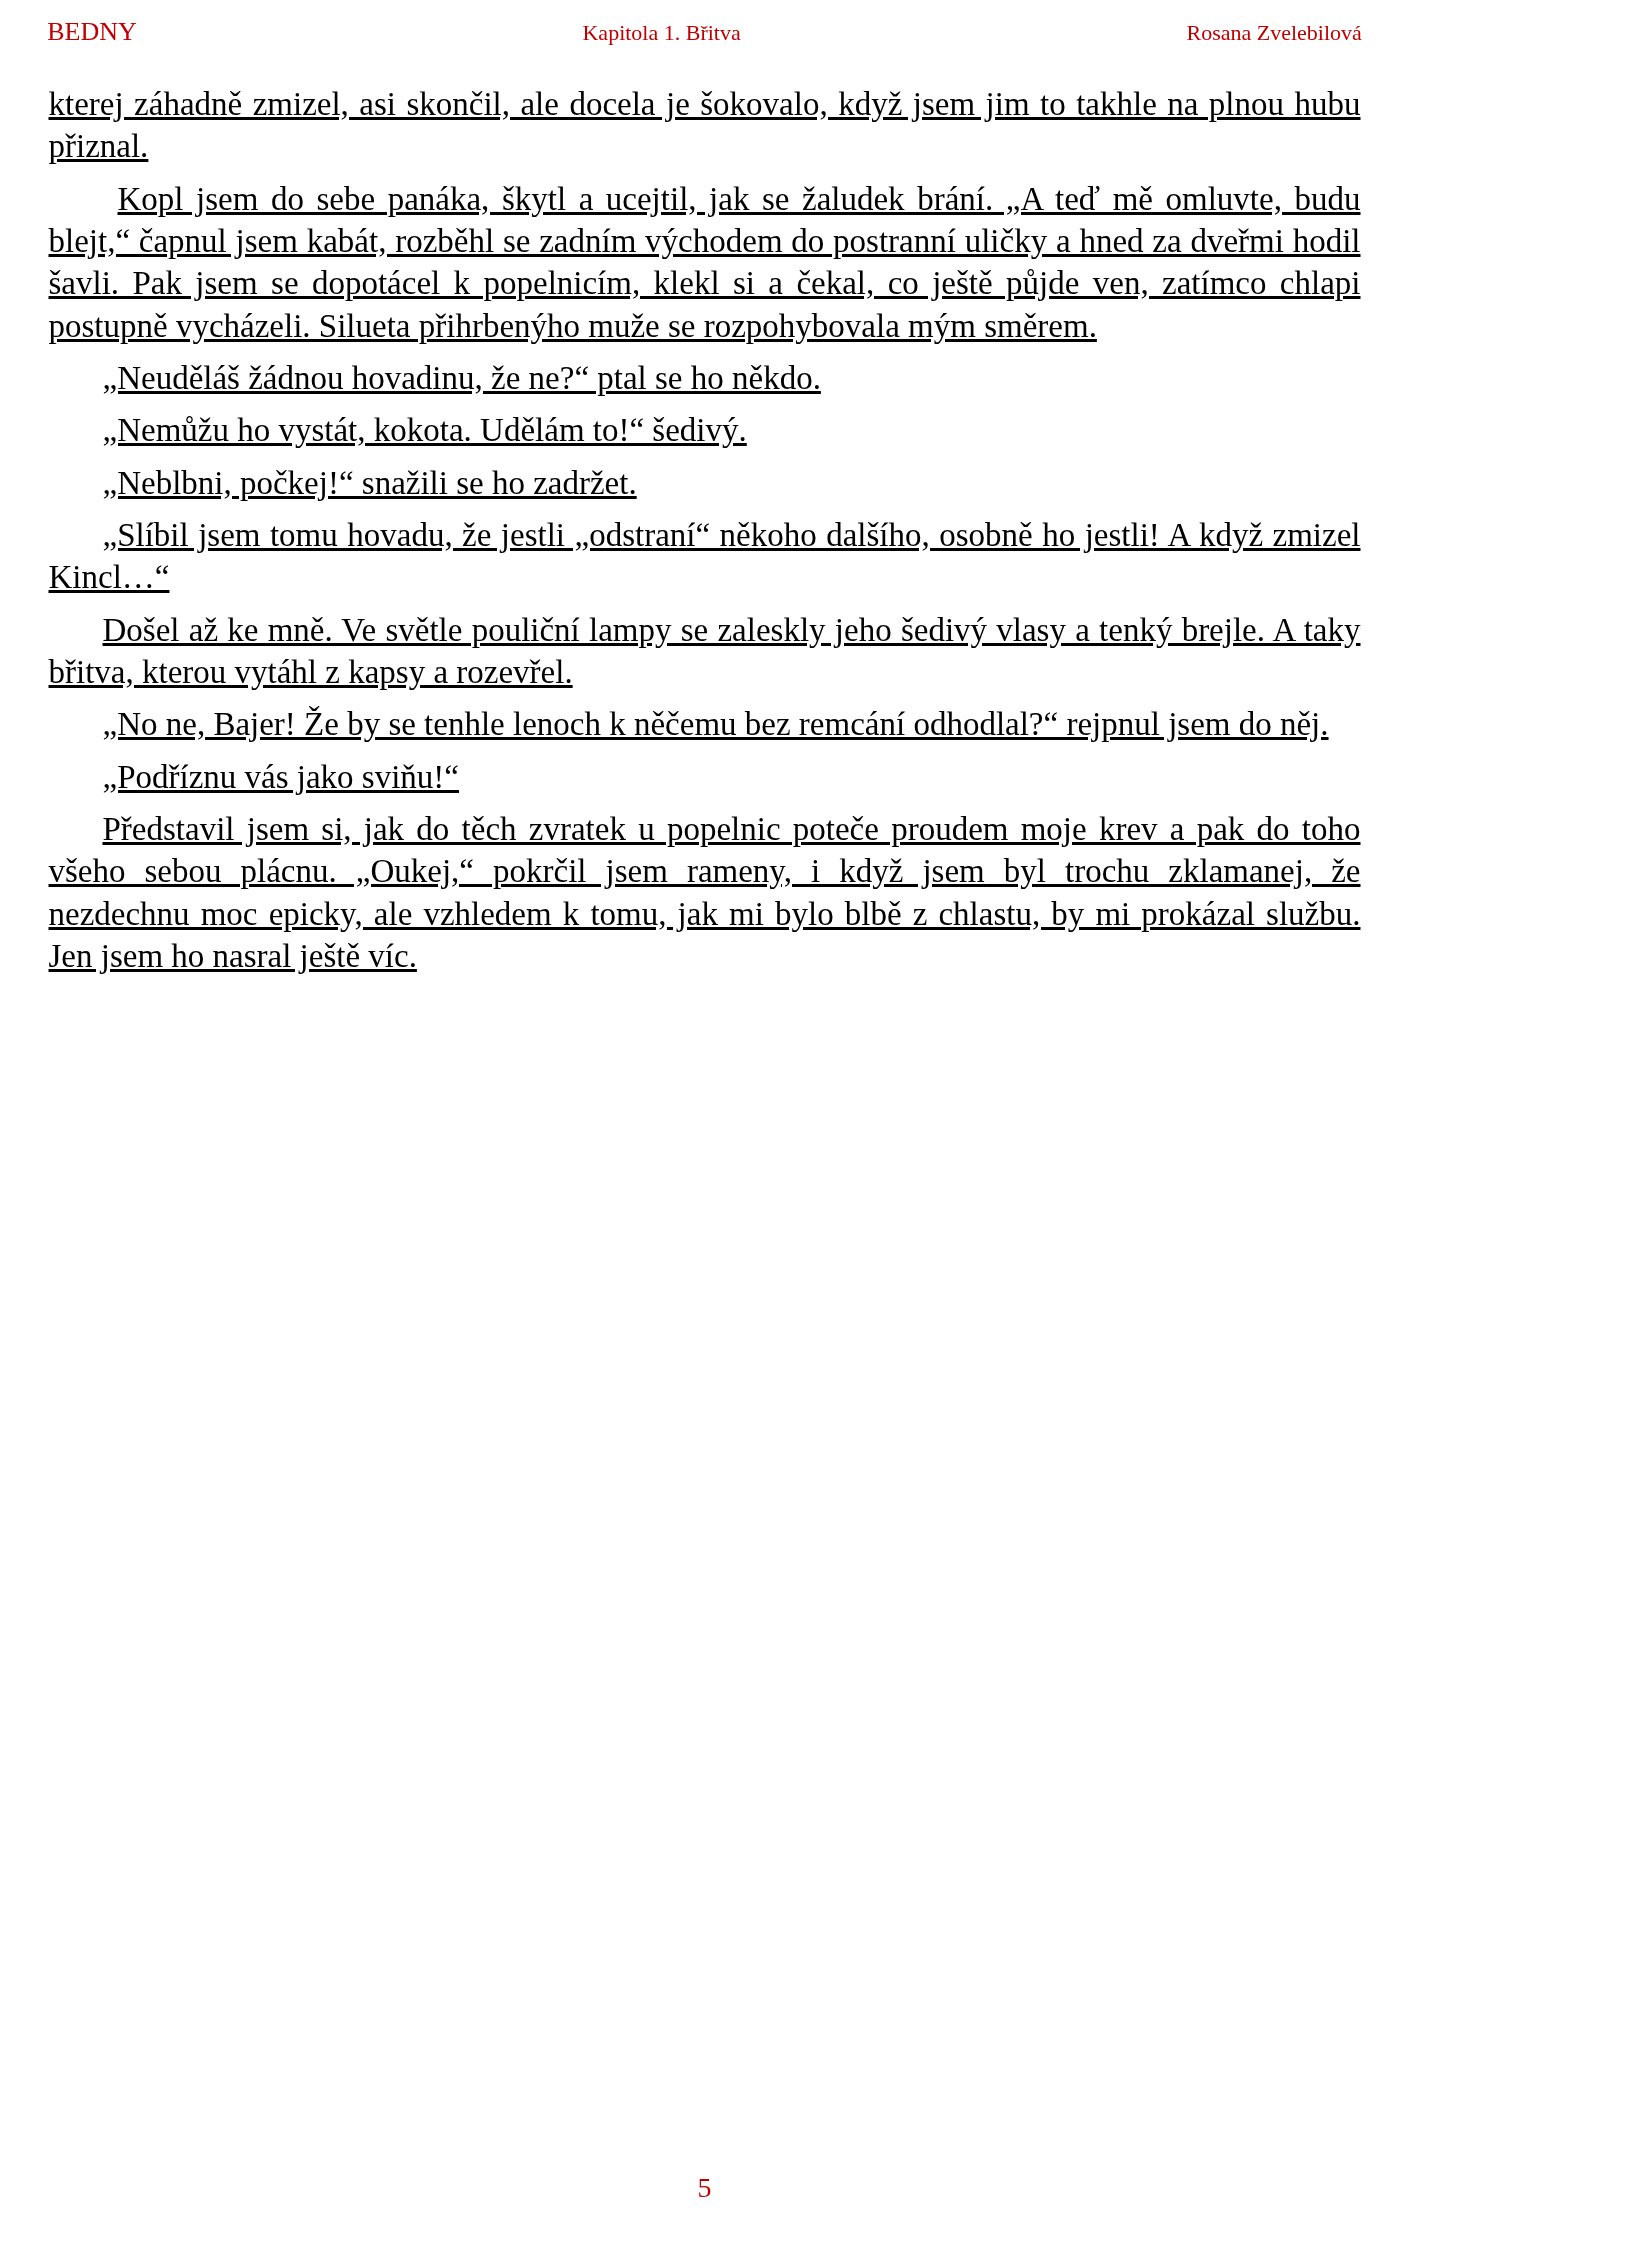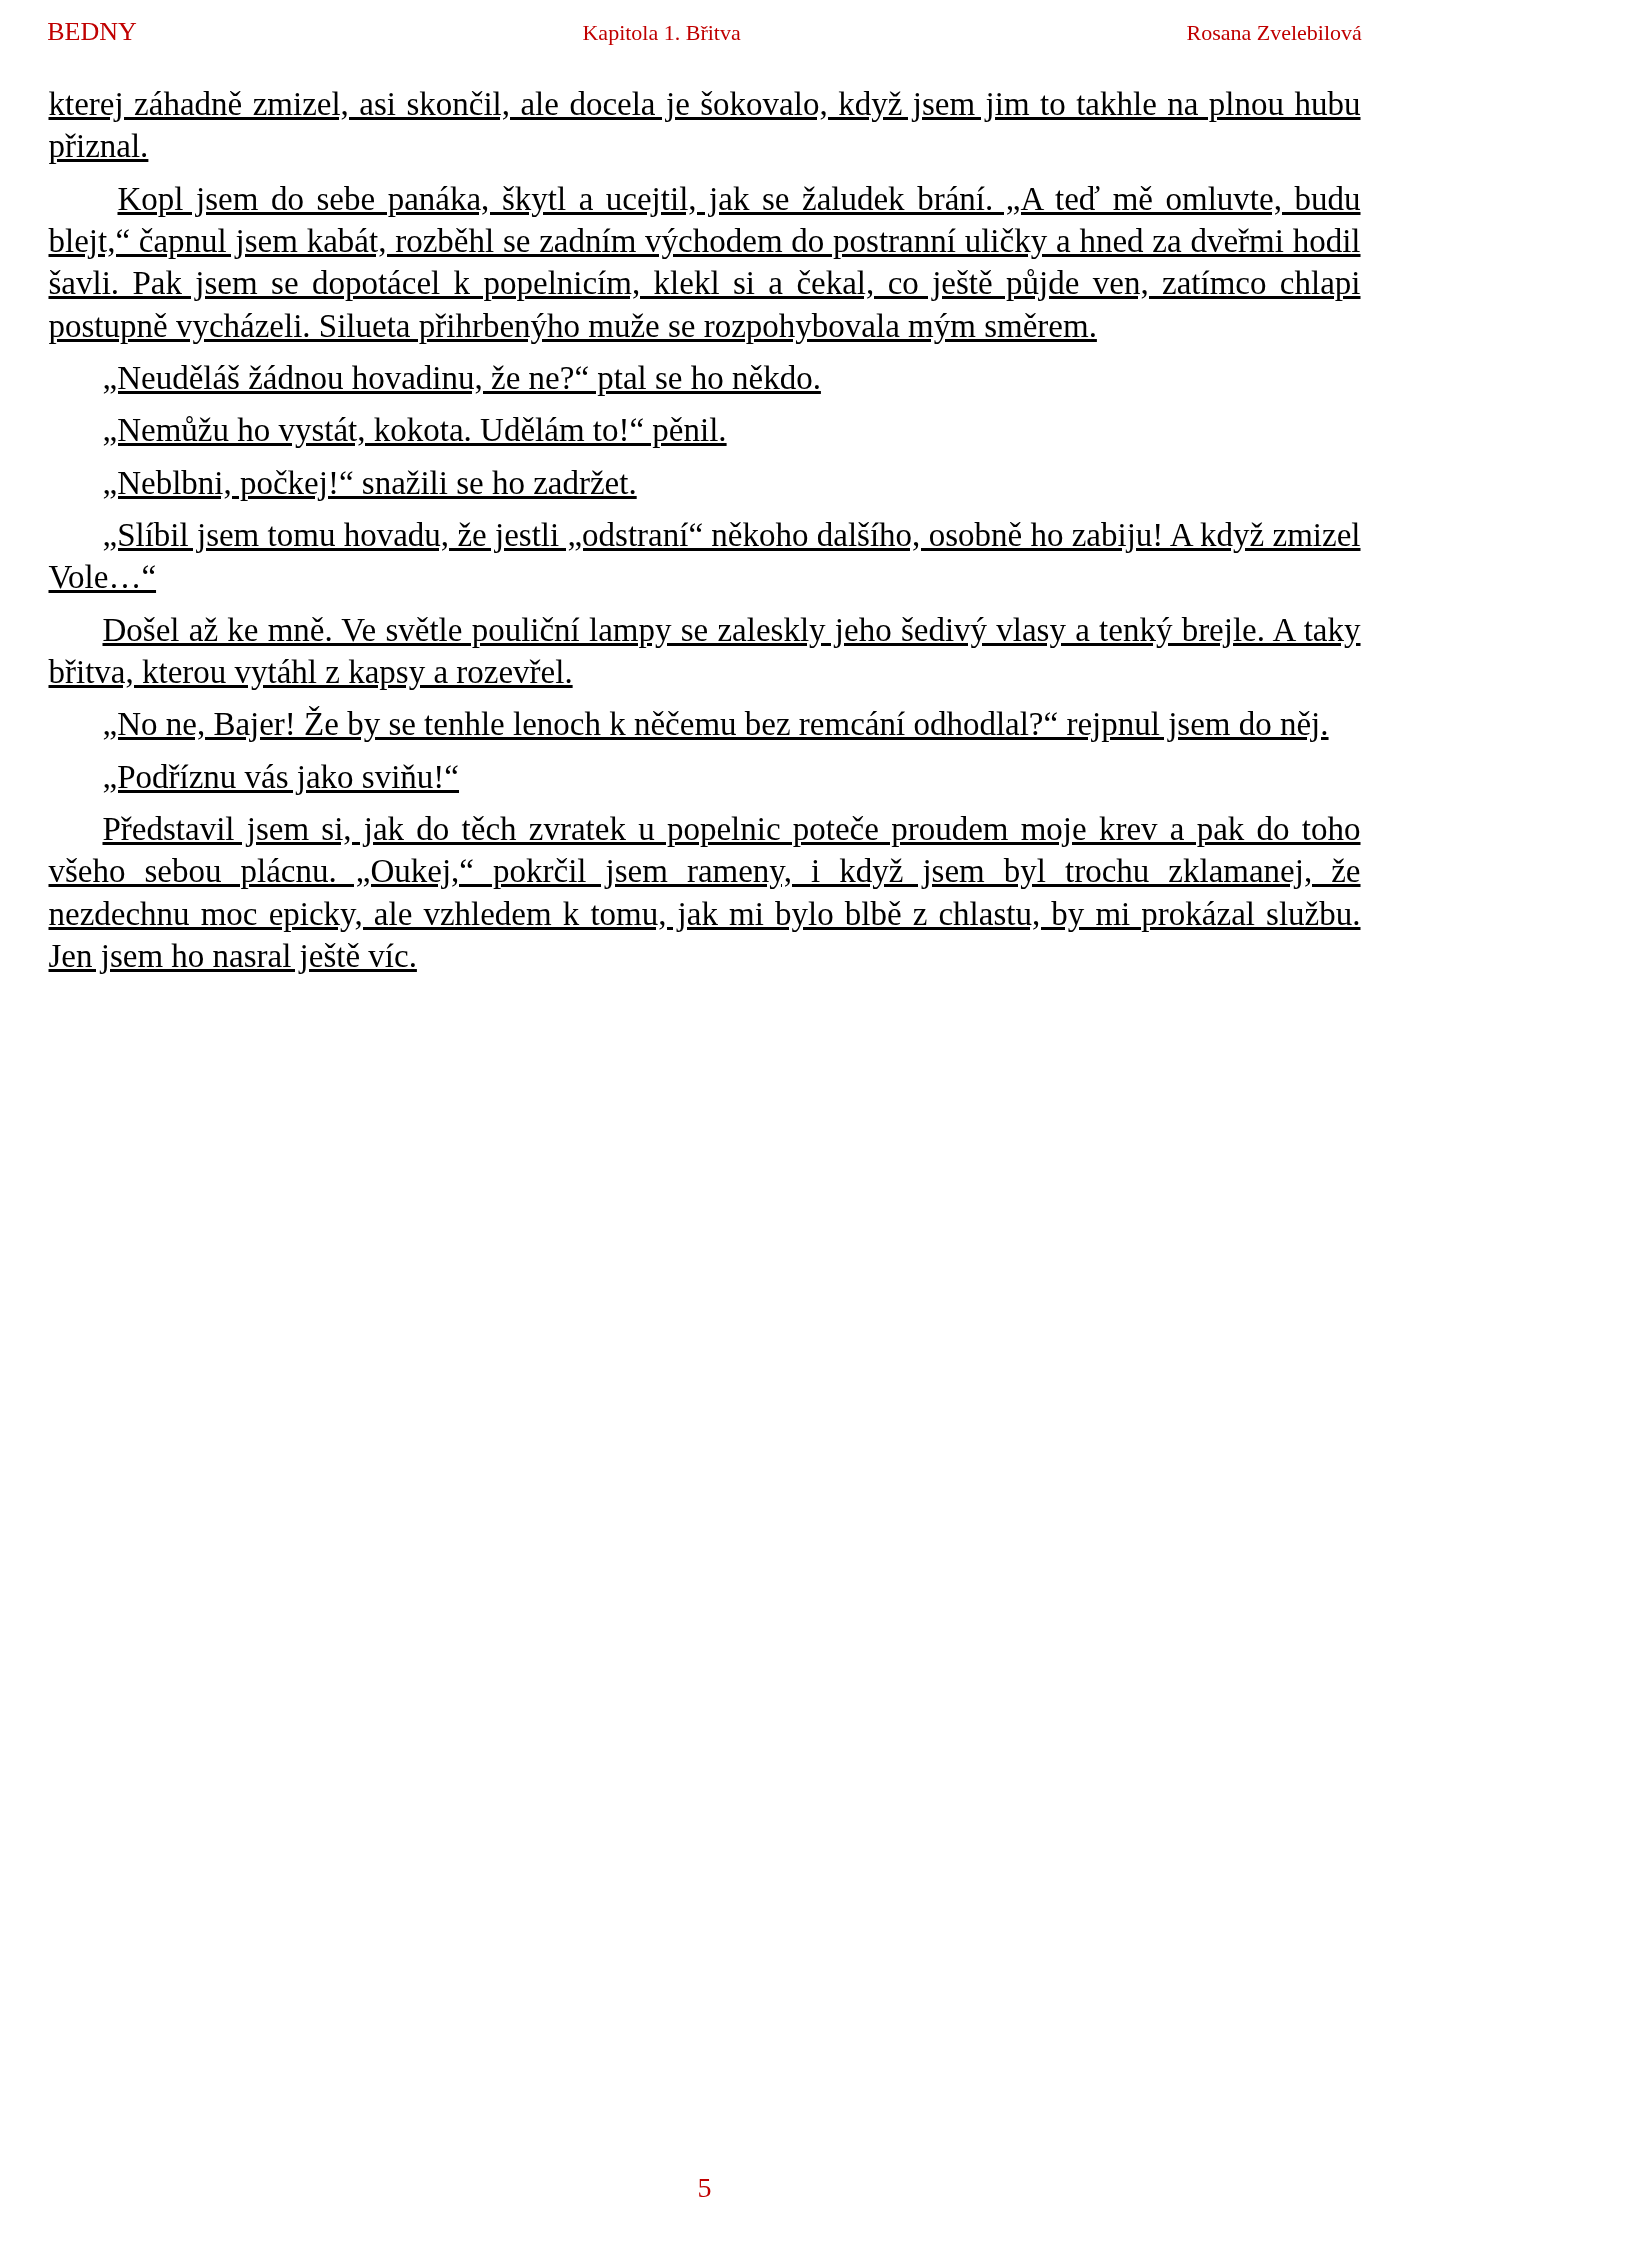--- a/index.html
+++ b/index.html
@@ -92,23 +92,23 @@
   <div class="header">
     <div class="hdr-left">BEDNY</div>
     <div class="hdr-center">Kapitola 1. Břitva</div>
     <div class="hdr-right">Rosana Zvelebilová</div>
   </div>
 
   <div class="body-text">
     <p>kterej záhadně zmizel, asi skončil, ale docela je šokovalo, když jsem jim to takhle na plnou hubu přiznal.</p>
     <p class="indent-wide gap">Kopl jsem do sebe panáka, škytl a ucejtil, jak se žaludek brání. „A teď mě omluvte, budu blejt,“ čapnul jsem kabát, rozběhl se zadním východem do postranní uličky a hned za dveřmi hodil šavli. Pak jsem se dopotácel k popelnicím, klekl si a čekal, co ještě půjde ven, zatímco chlapi postupně vycházeli. Silueta přihrbenýho muže se rozpohybovala mým směrem.</p>
     <p class="indent gap">„Neuděláš žádnou hovadinu, že ne?“ ptal se ho někdo.</p>
-    <p class="indent gap">„Nemůžu ho vystát, kokota. Udělám to!“ pěnil.</p>
+    <p class="indent gap">„Nemůžu ho vystát, kokota. Udělám to!“ šedivý.</p>
     <p class="indent gap">„Neblbni, počkej!“ snažili se ho zadržet.</p>
-    <p class="indent gap">„Slíbil jsem tomu hovadu, že jestli „odstraní“ někoho dalšího, osobně ho zabiju! A když zmizel Vole…“</p>
+    <p class="indent gap">„Slíbil jsem tomu hovadu, že jestli „odstraní“ někoho dalšího, osobně ho jestli! A když zmizel Kincl…“</p>
     <p class="indent gap">Došel až ke mně. Ve světle pouliční lampy se zaleskly jeho šedivý vlasy a tenký brejle. A taky břitva, kterou vytáhl z kapsy a rozevřel.</p>
     <p class="indent gap">„No ne, Bajer! Že by se tenhle lenoch k něčemu bez remcání odhodlal?“ rejpnul jsem do něj.</p>
     <p class="indent gap">„Podříznu vás jako sviňu!“</p>
     <p class="indent gap">Představil jsem si, jak do těch zvratek u popelnic poteče proudem moje krev a pak do toho všeho sebou plácnu. „Oukej,“ pokrčil jsem rameny, i když jsem byl trochu zklamanej, že nezdechnu moc epicky, ale vzhledem k tomu, jak mi bylo blbě z chlastu, by mi prokázal službu. Jen jsem ho nasral ještě víc.</p>
   </div>
 
   <div class="folio">5</div>
 
 </div>
 

